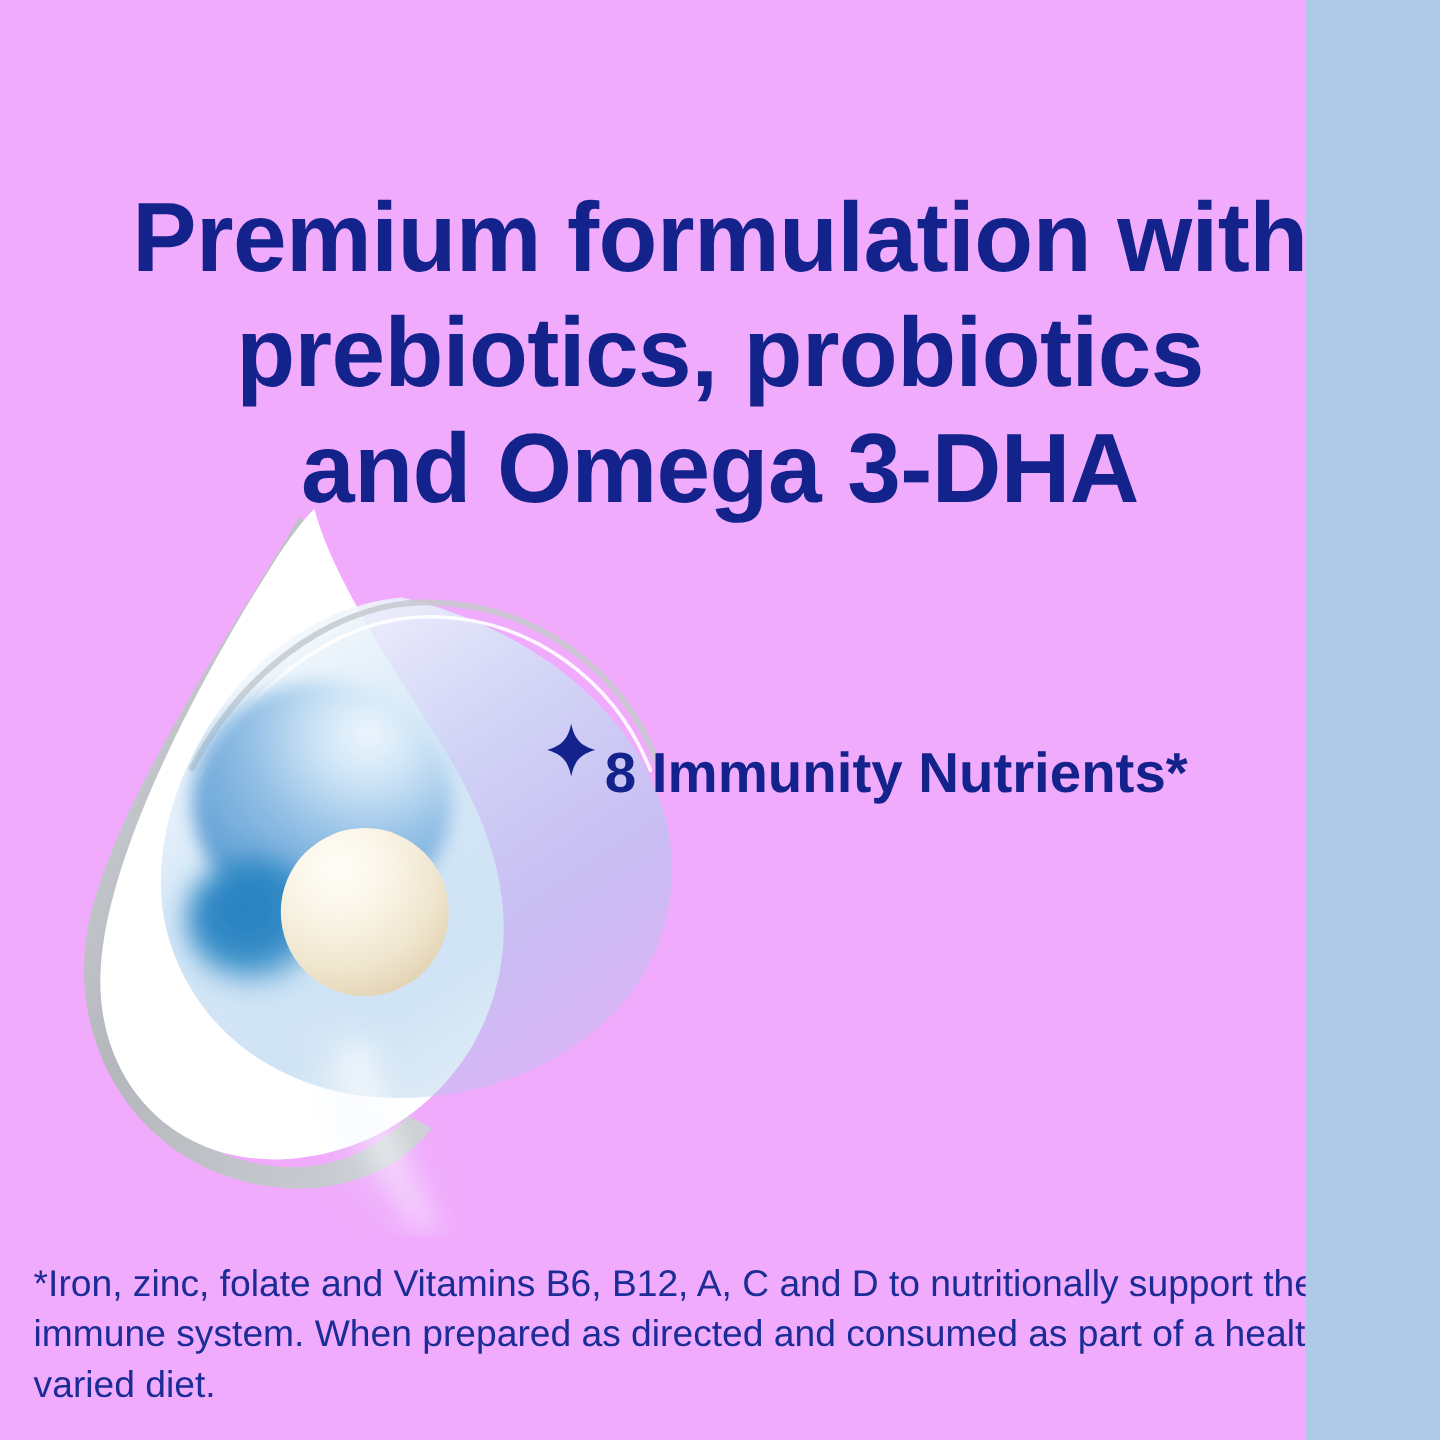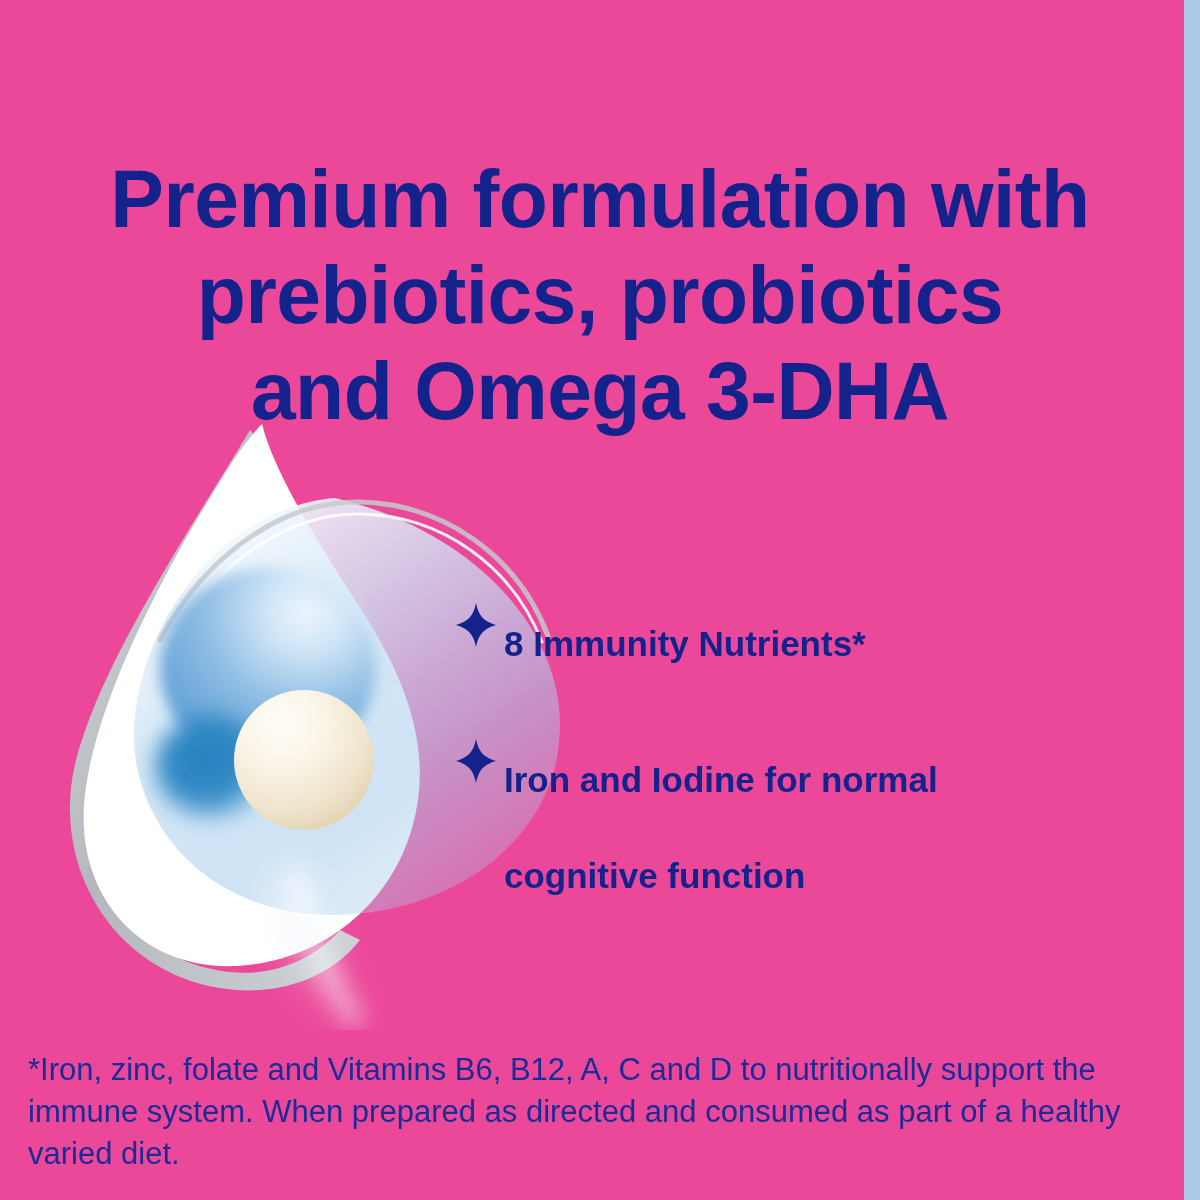--- a/index.html
+++ b/index.html
@@ -9,23 +9,23 @@
   body {
     width: 1200px;
     height: 1200px;
     background: #afcae8;
     font-family: "Liberation Sans", sans-serif;
     overflow: hidden;
   }
 
   #stage {
     position: relative;
-    width: 1184px;
+    width: 1088px;
     height: 1200px;
-    background: #ec4899;
+    background: #f0abfc;
     overflow: hidden;
   }
 
   
   .headline {
     position: absolute;
     left: 0;
     top: 96px;
     width: 1200px;
     text-align: center;
@@ -49,21 +49,21 @@
     left: 448px;
     top: 596px;
     width: 720px;
   }
   .bullet-row {
     display: flex;
     align-items: flex-start;
     color: #14238c;
     font-family: "Liberation Sans", sans-serif;
     font-weight: 700;
-    font-size: 35px;
+    font-size: 47px;
     line-height: 56px;
   }
   .bullet-row.row-1 { margin-bottom: 40px; }
   .bullet-icon {
     flex: 0 0 auto;
     width: 56px;
     height: 56px;
     position: relative;
     top: 2px;
   }
@@ -235,30 +235,18 @@
           <path d="M28 5
                    C 30.5 17.5, 35.5 23.5, 48 27
                    C 35.5 30.5, 30.5 36.5, 28 49
                    C 25.5 36.5, 20.5 30.5, 8 27
                    C 20.5 23.5, 25.5 17.5, 28 5 Z" fill="#14238C"></path>
         </svg>
       </span>
       <span class="bullet-text">8 Immunity Nutrients*</span>
     </div>
 
-    <div class="bullet-row row-2">
-      <span class="bullet-icon">
-        <svg width="56" height="56" viewBox="0 0 56 56" xmlns="http://www.w3.org/2000/svg">
-          <path d="M28 5
-                   C 30.5 17.5, 35.5 23.5, 48 27
-                   C 35.5 30.5, 30.5 36.5, 28 49
-                   C 25.5 36.5, 20.5 30.5, 8 27
-                   C 20.5 23.5, 25.5 17.5, 28 5 Z" fill="#14238C"></path>
-        </svg>
-      </span>
-      <span class="bullet-text">Iron and Iodine for normal cognitive function</span>
-    </div>
 
   </div>
 
   <p class="footnote">*Iron, zinc, folate and Vitamins B6, B12, A, C and D to nutritionally support the immune system.  When prepared as directed and consumed as part of a healthy varied diet.</p>
 
 </div>
 
 </body></html>

